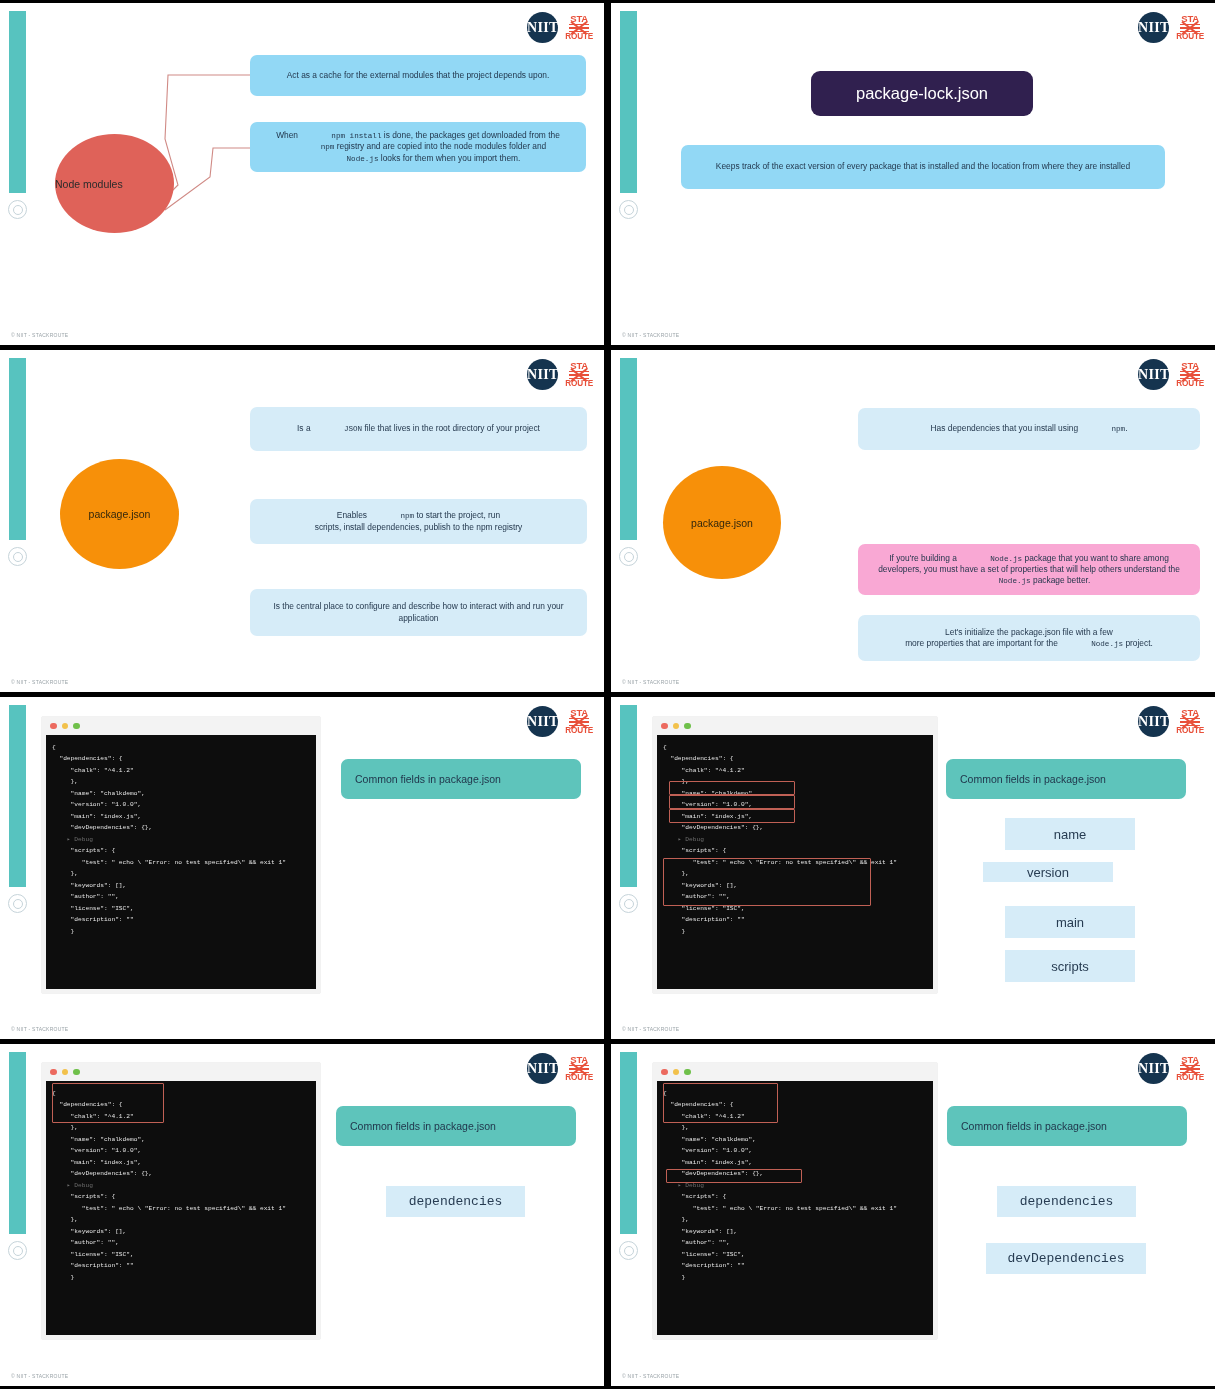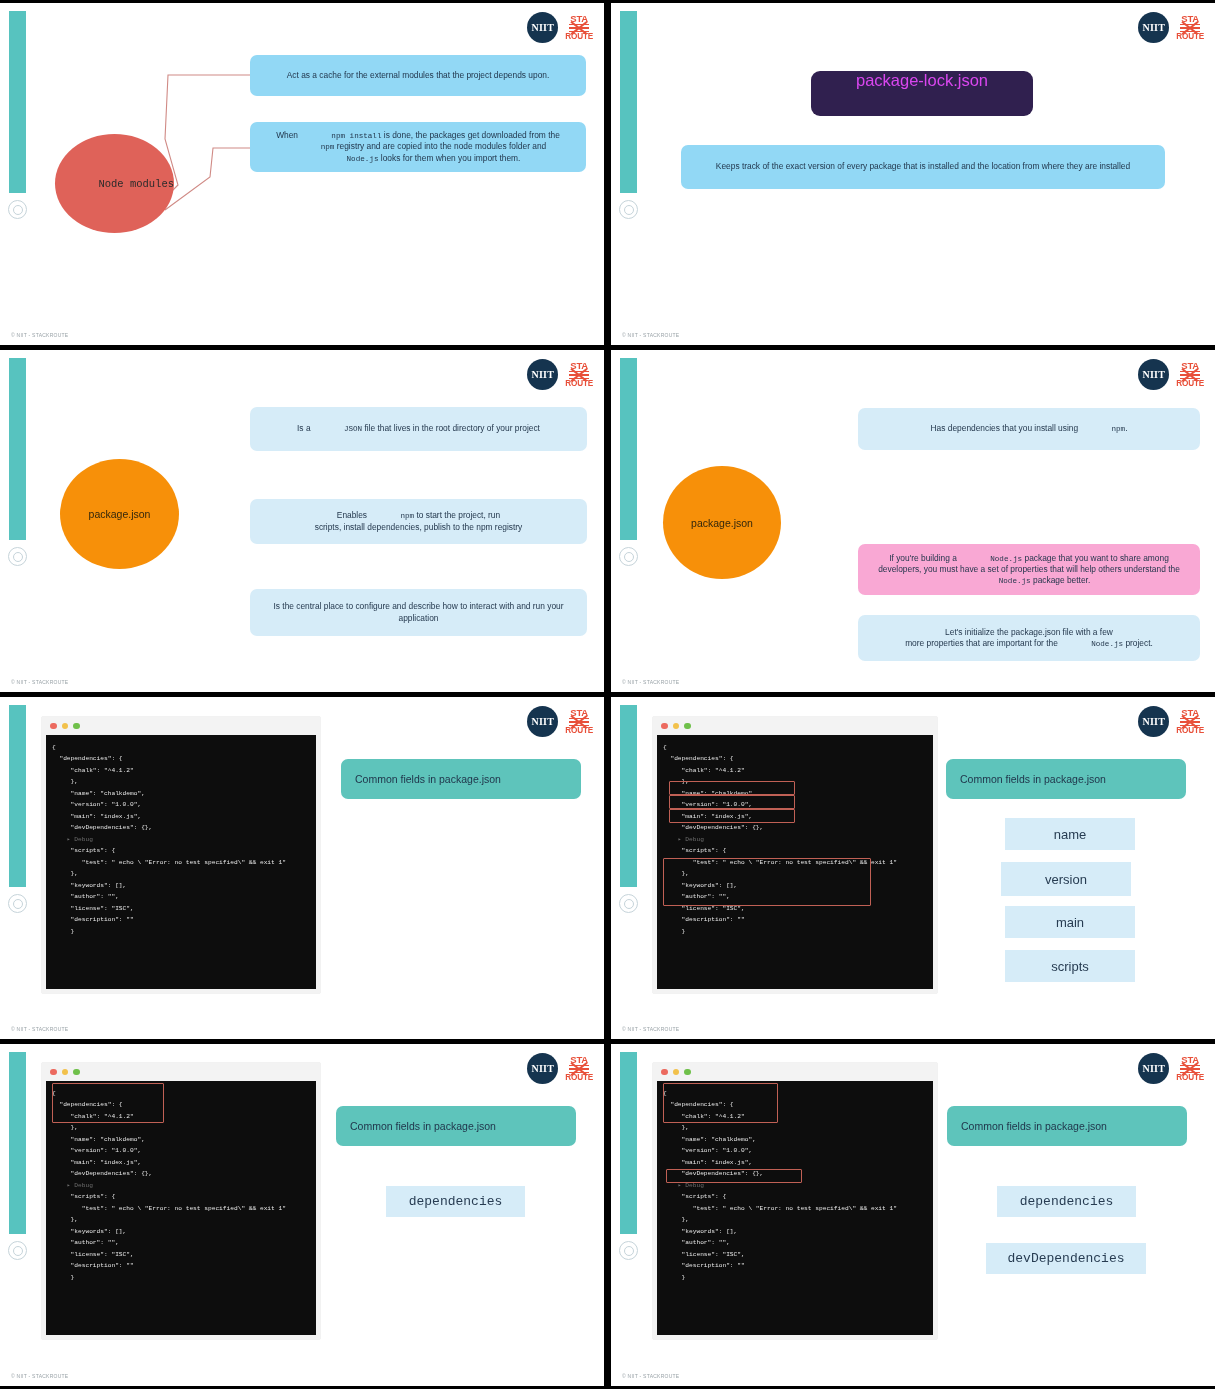--- a/index.html
+++ b/index.html
@@ -50,21 +50,21 @@
   .logo {
     position: absolute;
     right: 11px; top: 9px;
     display: flex; align-items: center; gap: 7px;
   }
   .logo-niit {
     width: 31px; height: 31px;
     border-radius: 50%;
     background: #15344f;
     color: #fff;
-    font-size: 10px;
+    font-size: 14px;
     font-weight: bold;
     letter-spacing: .3px;
     display: flex; align-items: center; justify-content: center;
     font-family: "Liberation Serif", serif;
   }
   .logo-sr {
     display: flex; flex-direction: column; align-items: center;
     line-height: 0.96;
     color: #e8503a;
     font-family: "Liberation Sans", sans-serif;
@@ -108,35 +108,34 @@
   }
   code, .mono { font-family: "Liberation Mono", monospace; font-size: 7.6px; padding-left: 31px; }
 
   
   .circle-red {
     position: absolute;
     left: 55px; top: 131px;
     width: 119px; height: 99px;
     background: #df6259;
     border-radius: 50%;
-    display: flex; align-items: center; justify-content: flex-end;
+    display: flex; align-items: center; justify-content: flex-start;
     color: #2b2b2b;
     font-size: 10.5px;
-    font-family: Liberation Mono, monospace;
   }
   .connector { position: absolute; pointer-events: none; }
 
   
   .darkbox {
     position: absolute;
     background: #30204f;
     border-radius: 9px;
-    color: #d946ef;
+    color: #ffffff;
     font-size: 16.5px;
-    display: flex; justify-content: center;
+    display: flex; align-items: center; justify-content: center;
   }
 
   
   .circle-orange {
     position: absolute;
     background: #f79009;
     border-radius: 50%;
     display: flex; align-items: center; justify-content: center;
     color: #33270c;
     font-size: 10.5px;
@@ -407,21 +406,21 @@
       <div class="hl" style="left:10px; top:141px; width:208px; height:48px;"></div>
     </div>
 
     <div class="tealbox" style="left:335px; top:62px; width:240px; height:40px;">
       <span>Common fields in package.json</span>
     </div>
 
     <div class="chipbox sans" style="left:394px; top:121px; width:130px; height:32px;">
       <span>name</span>
     </div>
-    <div class="chipbox sans" style="left:390px; top:165px; width:130px; height:34px;">
+    <div class="chipbox sans" style="left:372px; top:165px; width:130px; height:20px;">
       <span>version</span>
     </div>
     <div class="chipbox sans" style="left:394px; top:209px; width:130px; height:32px;">
       <span>main</span>
     </div>
     <div class="chipbox sans" style="left:394px; top:253px; width:130px; height:32px;">
       <span>scripts</span>
     </div>
 
     <div class="footer">© NIIT - STACKROUTE</div>

